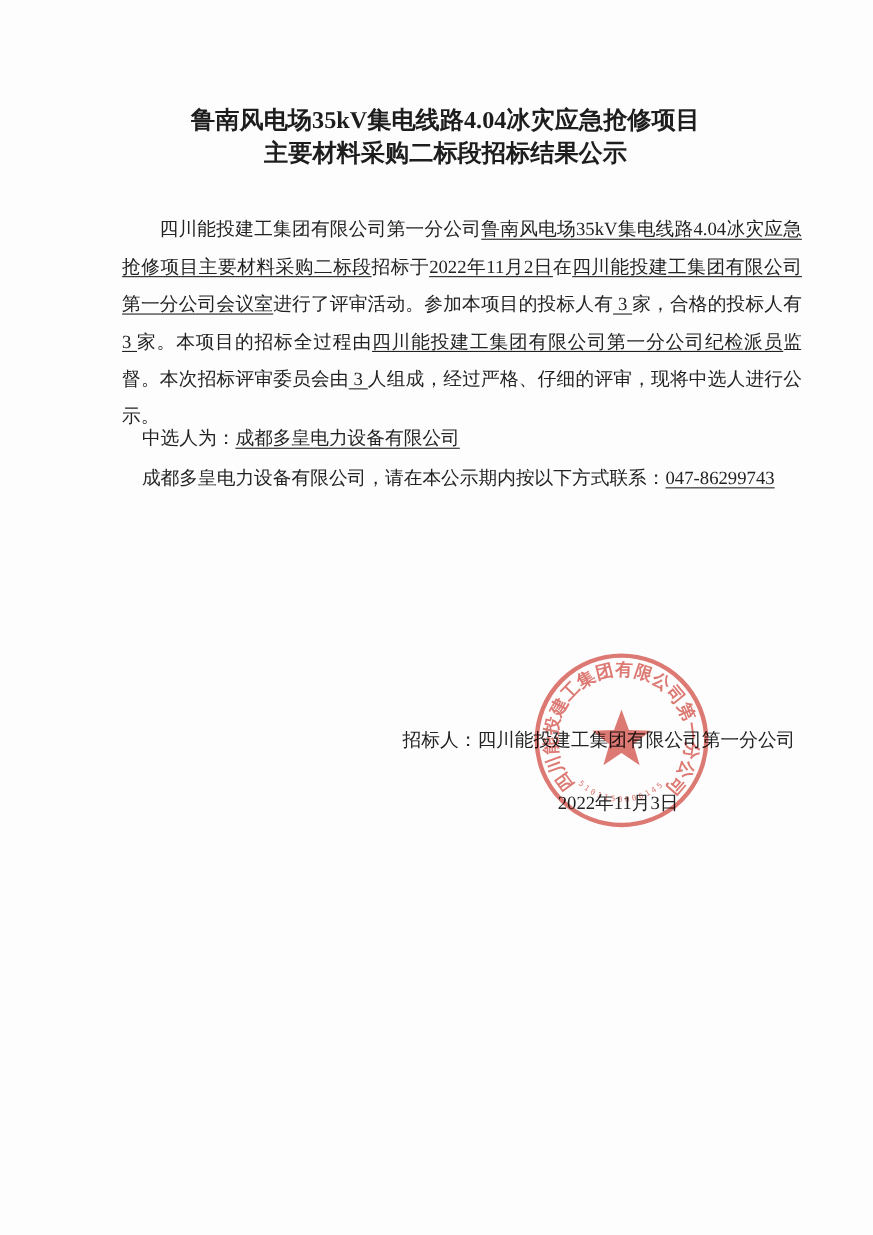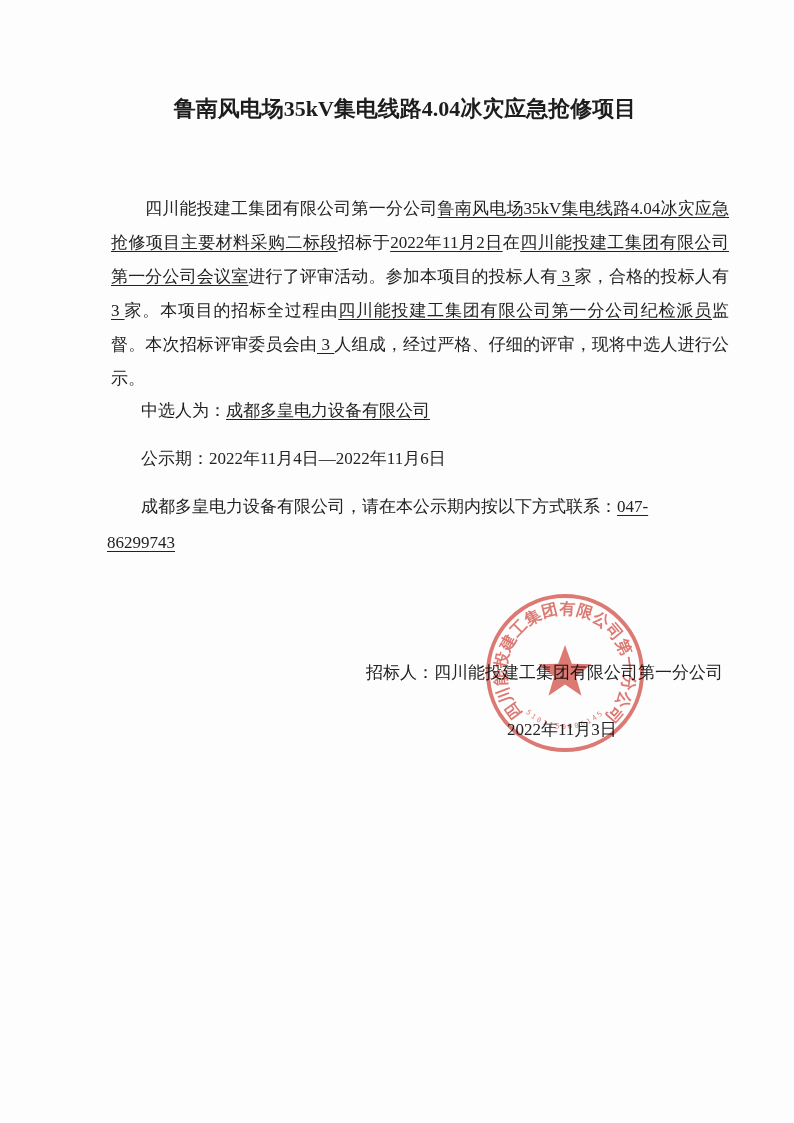--- a/index.html
+++ b/index.html
@@ -25,21 +25,21 @@
     margin:16px;
     font-size:17px; line-height:34px;
     text-align:justify; text-justify:inter-ideograph;
     text-indent:2em;
   }
   .u { text-decoration:underline; text-underline-offset:3px; }
   .details {
     position:absolute; left:95px; top:381px; width:620px;
     font-size:17px; line-height:36px;
   }
-  .detail-line { margin:12px; text-indent:2em; }
+  .detail-line { margin:0; text-indent:2em; }
   .issuer {
     position:absolute; left:366px; top:664px; margin:0;
     font-size:17px; line-height:17px; white-space:nowrap;
   }
   .issue-date {
     position:absolute; left:491px; top:705px; margin:16px;
     font-size:17px; line-height:17px; white-space:nowrap;
   }
   .stamp {
     position:absolute; left:480px; top:588px;
@@ -57,27 +57,27 @@
     font-size:7px; letter-spacing:2.5px;
   }
 </style>
 </head>
 <body>
 
 <div class="page">
 
   <h1 class="title">
     <span class="tline">鲁南风电场35kV集电线路4.04冰灾应急抢修项目</span>
+    <span class="tline">主要材料采购二标段招标结果公示</span>
   </h1>
 
   <p class="body-paragraph" id="body-paragraph"><span>四川能投建工集团有限公司第一分公司</span><span class="u">鲁南风电场35kV集电线路4.04冰灾应急抢修项目主要材料采购二标段</span><span>招标于</span><span class="u">2022年11月2日</span><span>在</span><span class="u">四川能投建工集团有限公司第一分公司会议室</span><span>进行了评审活动。参加本项目的投标人有</span><span class="u"> 3 </span><span>家，合格的投标人有</span><span class="u"> 3 </span><span>家。本项目的招标全过程由</span><span class="u">四川能投建工集团有限公司第一分公司纪检派员</span><span>监督。本次招标评审委员会由</span><span class="u"> 3 </span><span>人组成，经过严格、仔细的评审，现将中选人进行公示。</span></p>
 
   <div class="details">
     <p class="detail-line"><span>中选人为：</span><span class="u">成都多皇电力设备有限公司</span></p>
-    <p class="detail-line">公示期：2022年11月4日—2022年11月6日</p>
     <p class="detail-line"><span>成都多皇电力设备有限公司，请在本公示期内按以下方式联系：</span><span class="u">047-86299743</span></p>
   </div>
 
   <p class="issuer">招标人：四川能投建工集团有限公司第一分公司</p>
   <p class="issue-date">2022年11月3日</p>
 
   <svg class="stamp" viewBox="0 0 170 170" aria-hidden="true">
     <circle cx="85" cy="85" r="77" fill="none" stroke-width="4" class="stamp-colored-stroke" stroke="#d85c55"></circle>
     <path id="ringPath" d="M43.3,126.7 A59,59 0 1 1 126.7,126.7" fill="none"></path>
     <text class="ring-text stamp-colored-fill" fill="#d85c55">

